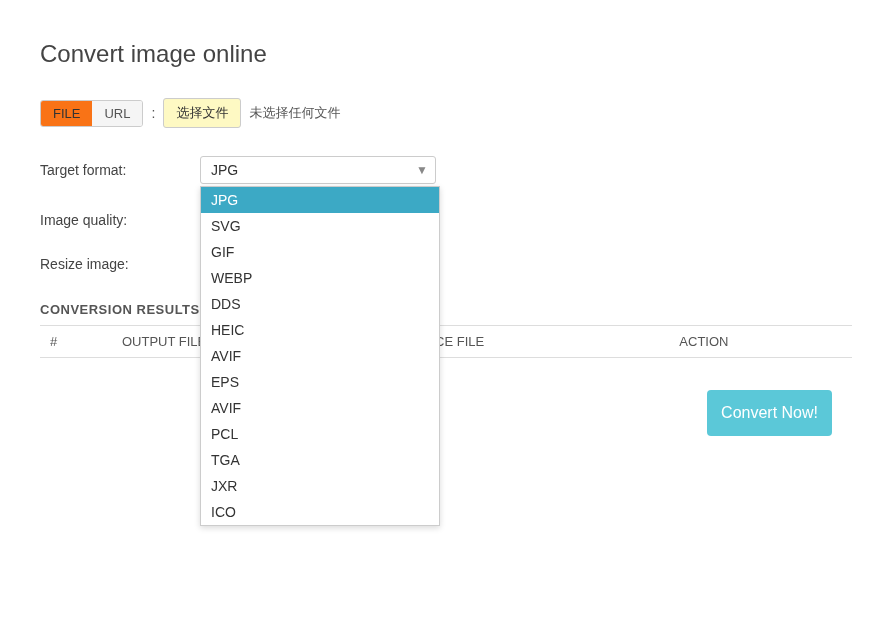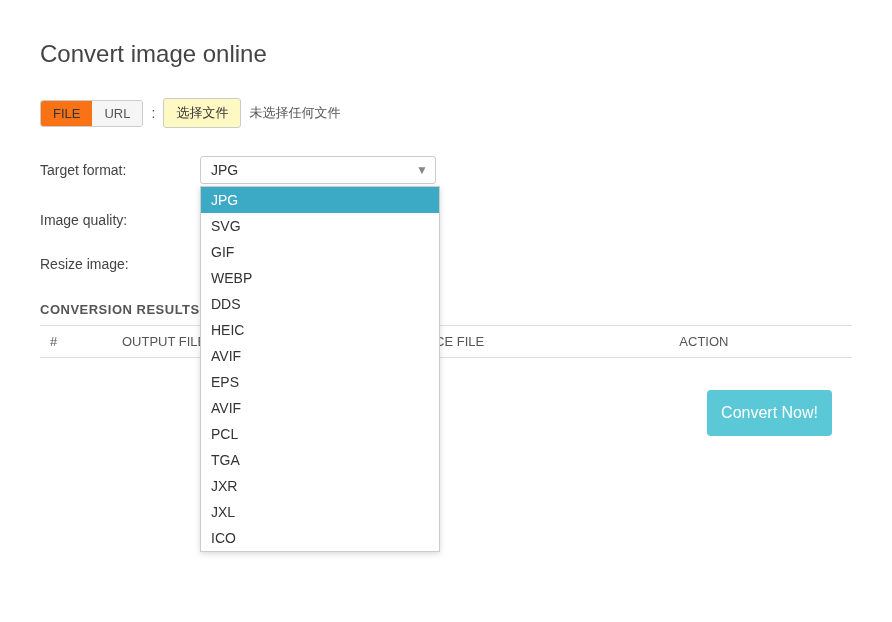--- a/index.html
+++ b/index.html
@@ -192,21 +192,20 @@
           <div class="dropdown-list-item">GIF</div>
           <div class="dropdown-list-item">WEBP</div>
           <div class="dropdown-list-item">DDS</div>
           <div class="dropdown-list-item">HEIC</div>
           <div class="dropdown-list-item">AVIF</div>
           <div class="dropdown-list-item">EPS</div>
           <div class="dropdown-list-item">AVIF</div>
           <div class="dropdown-list-item">PCL</div>
           <div class="dropdown-list-item">TGA</div>
           <div class="dropdown-list-item">JXR</div>
-          <div class="dropdown-list-item">JXL</div>
           <div class="dropdown-list-item">ICO</div>
         </div>
     </div>
   </div>
 
   <div class="form-row">
     <label class="form-label">Image quality:</label>
   </div>
 
   <div class="form-row">

